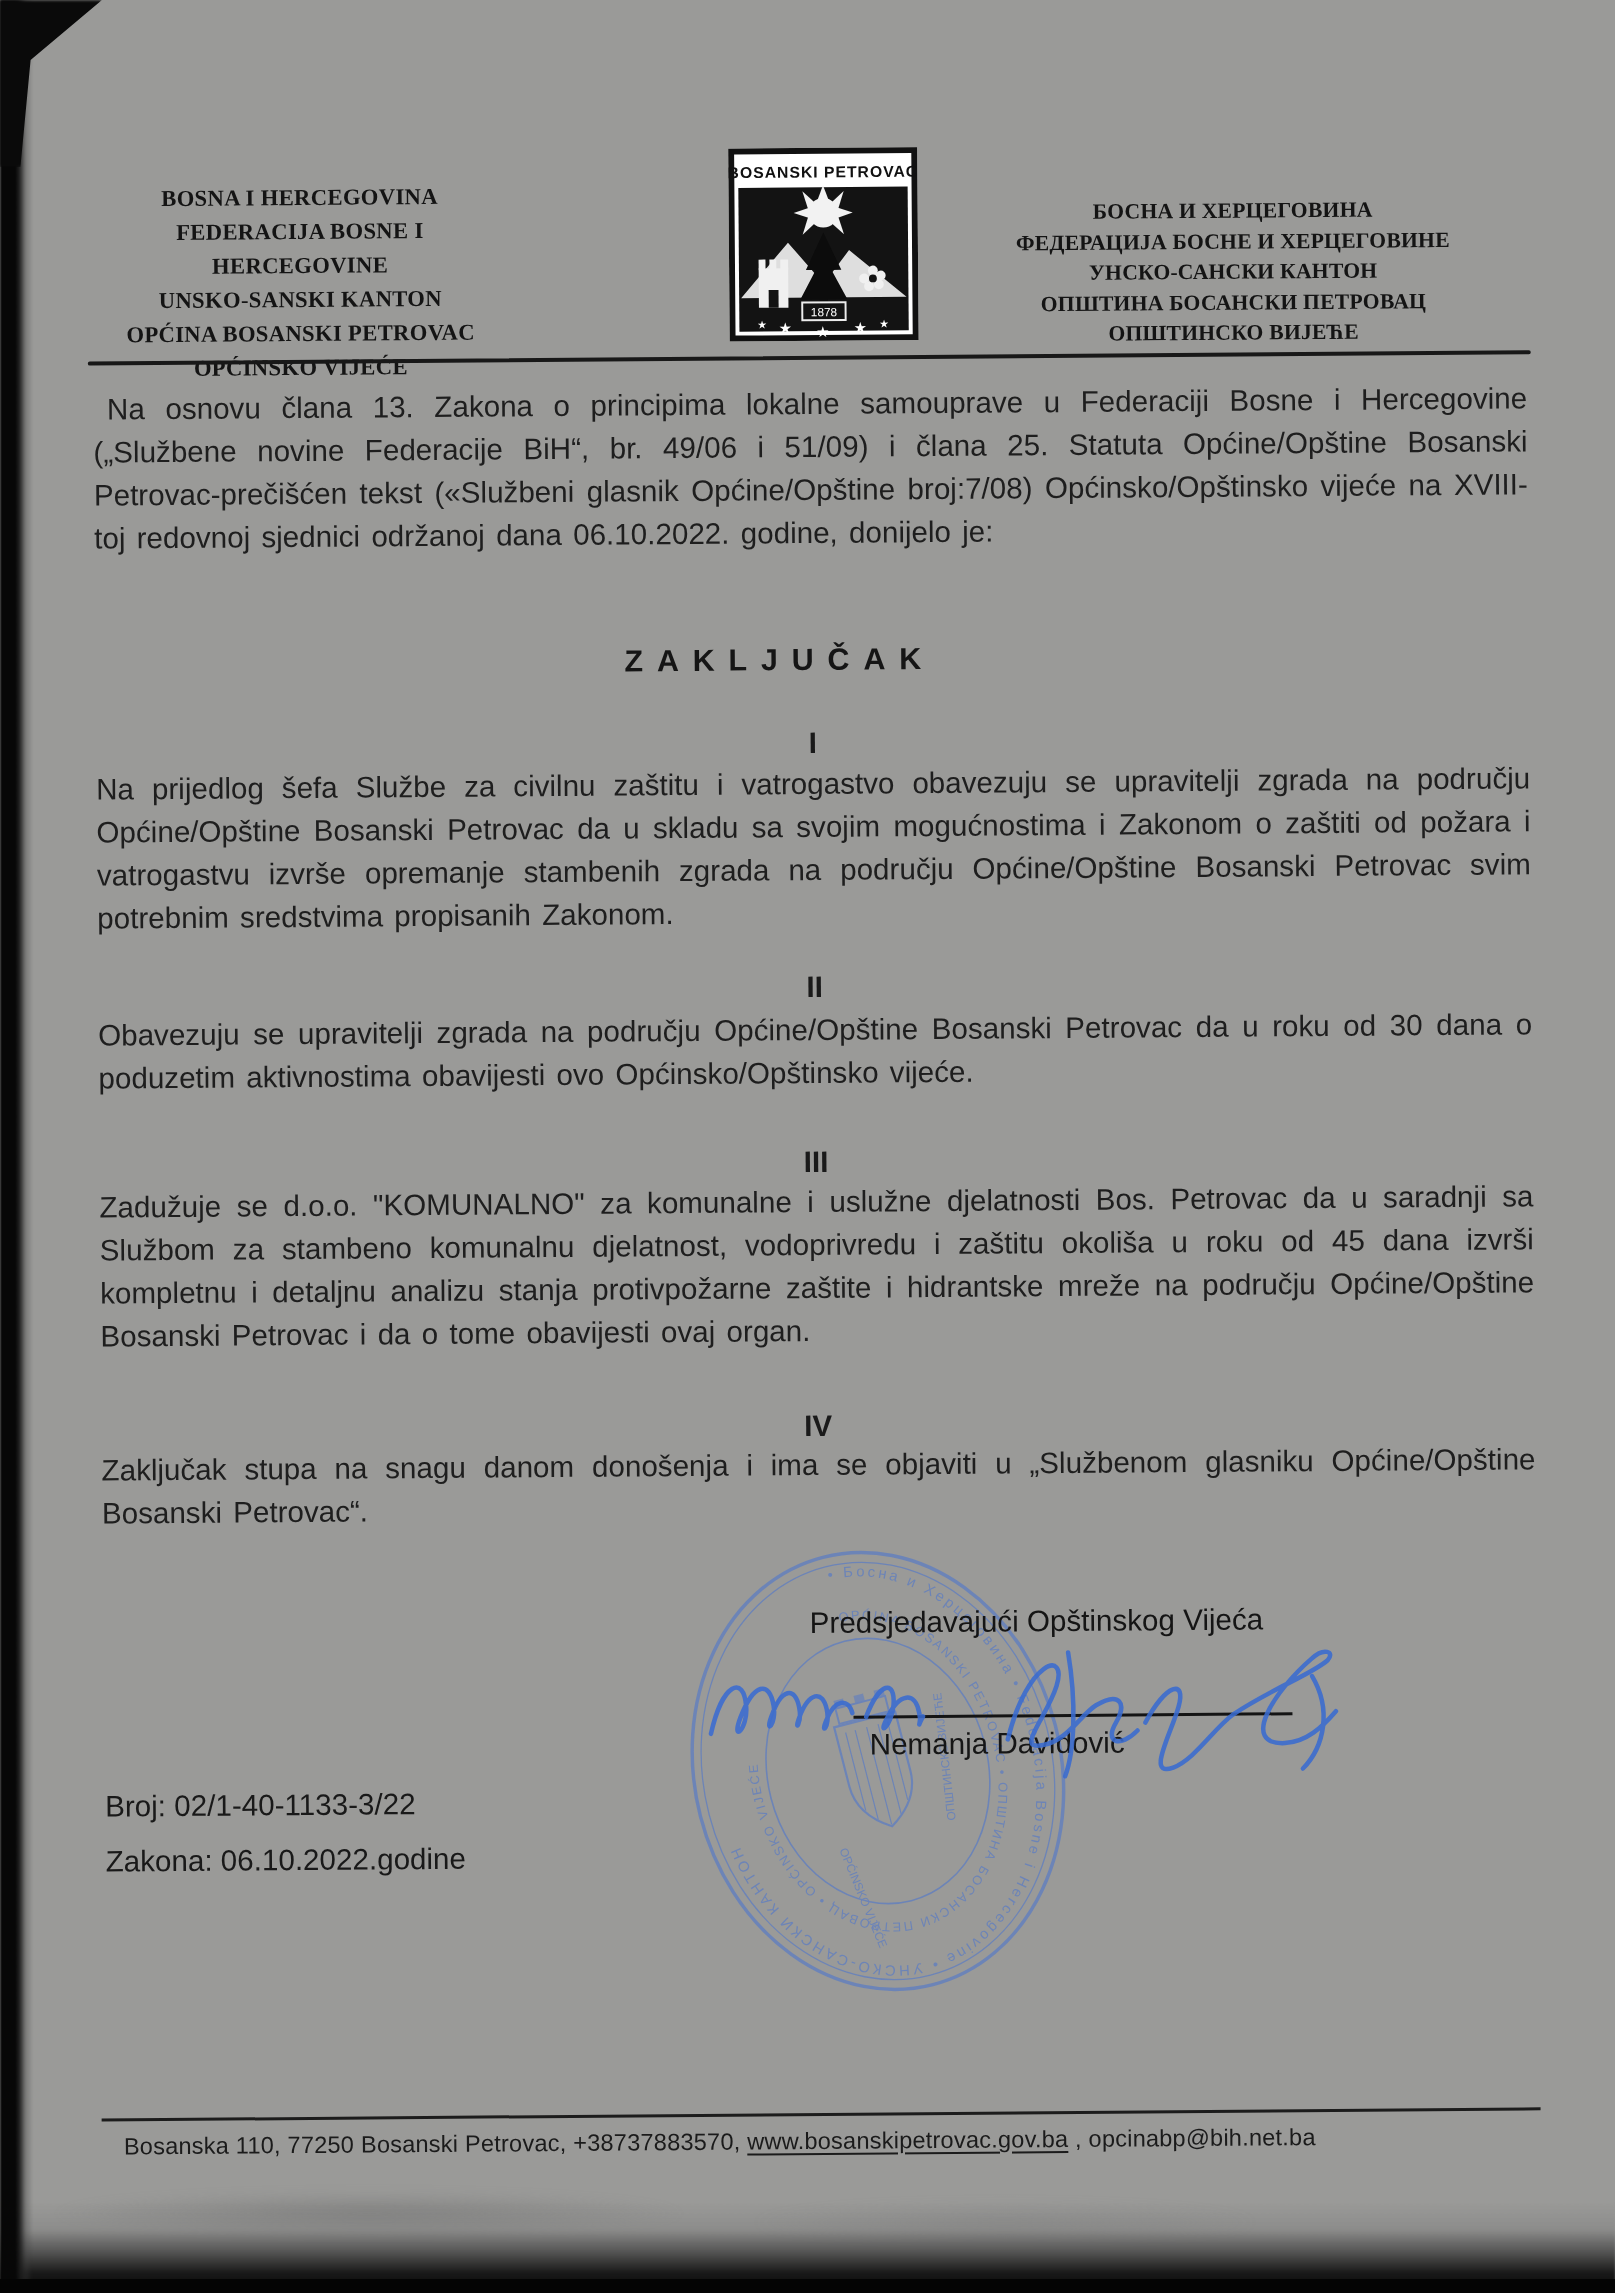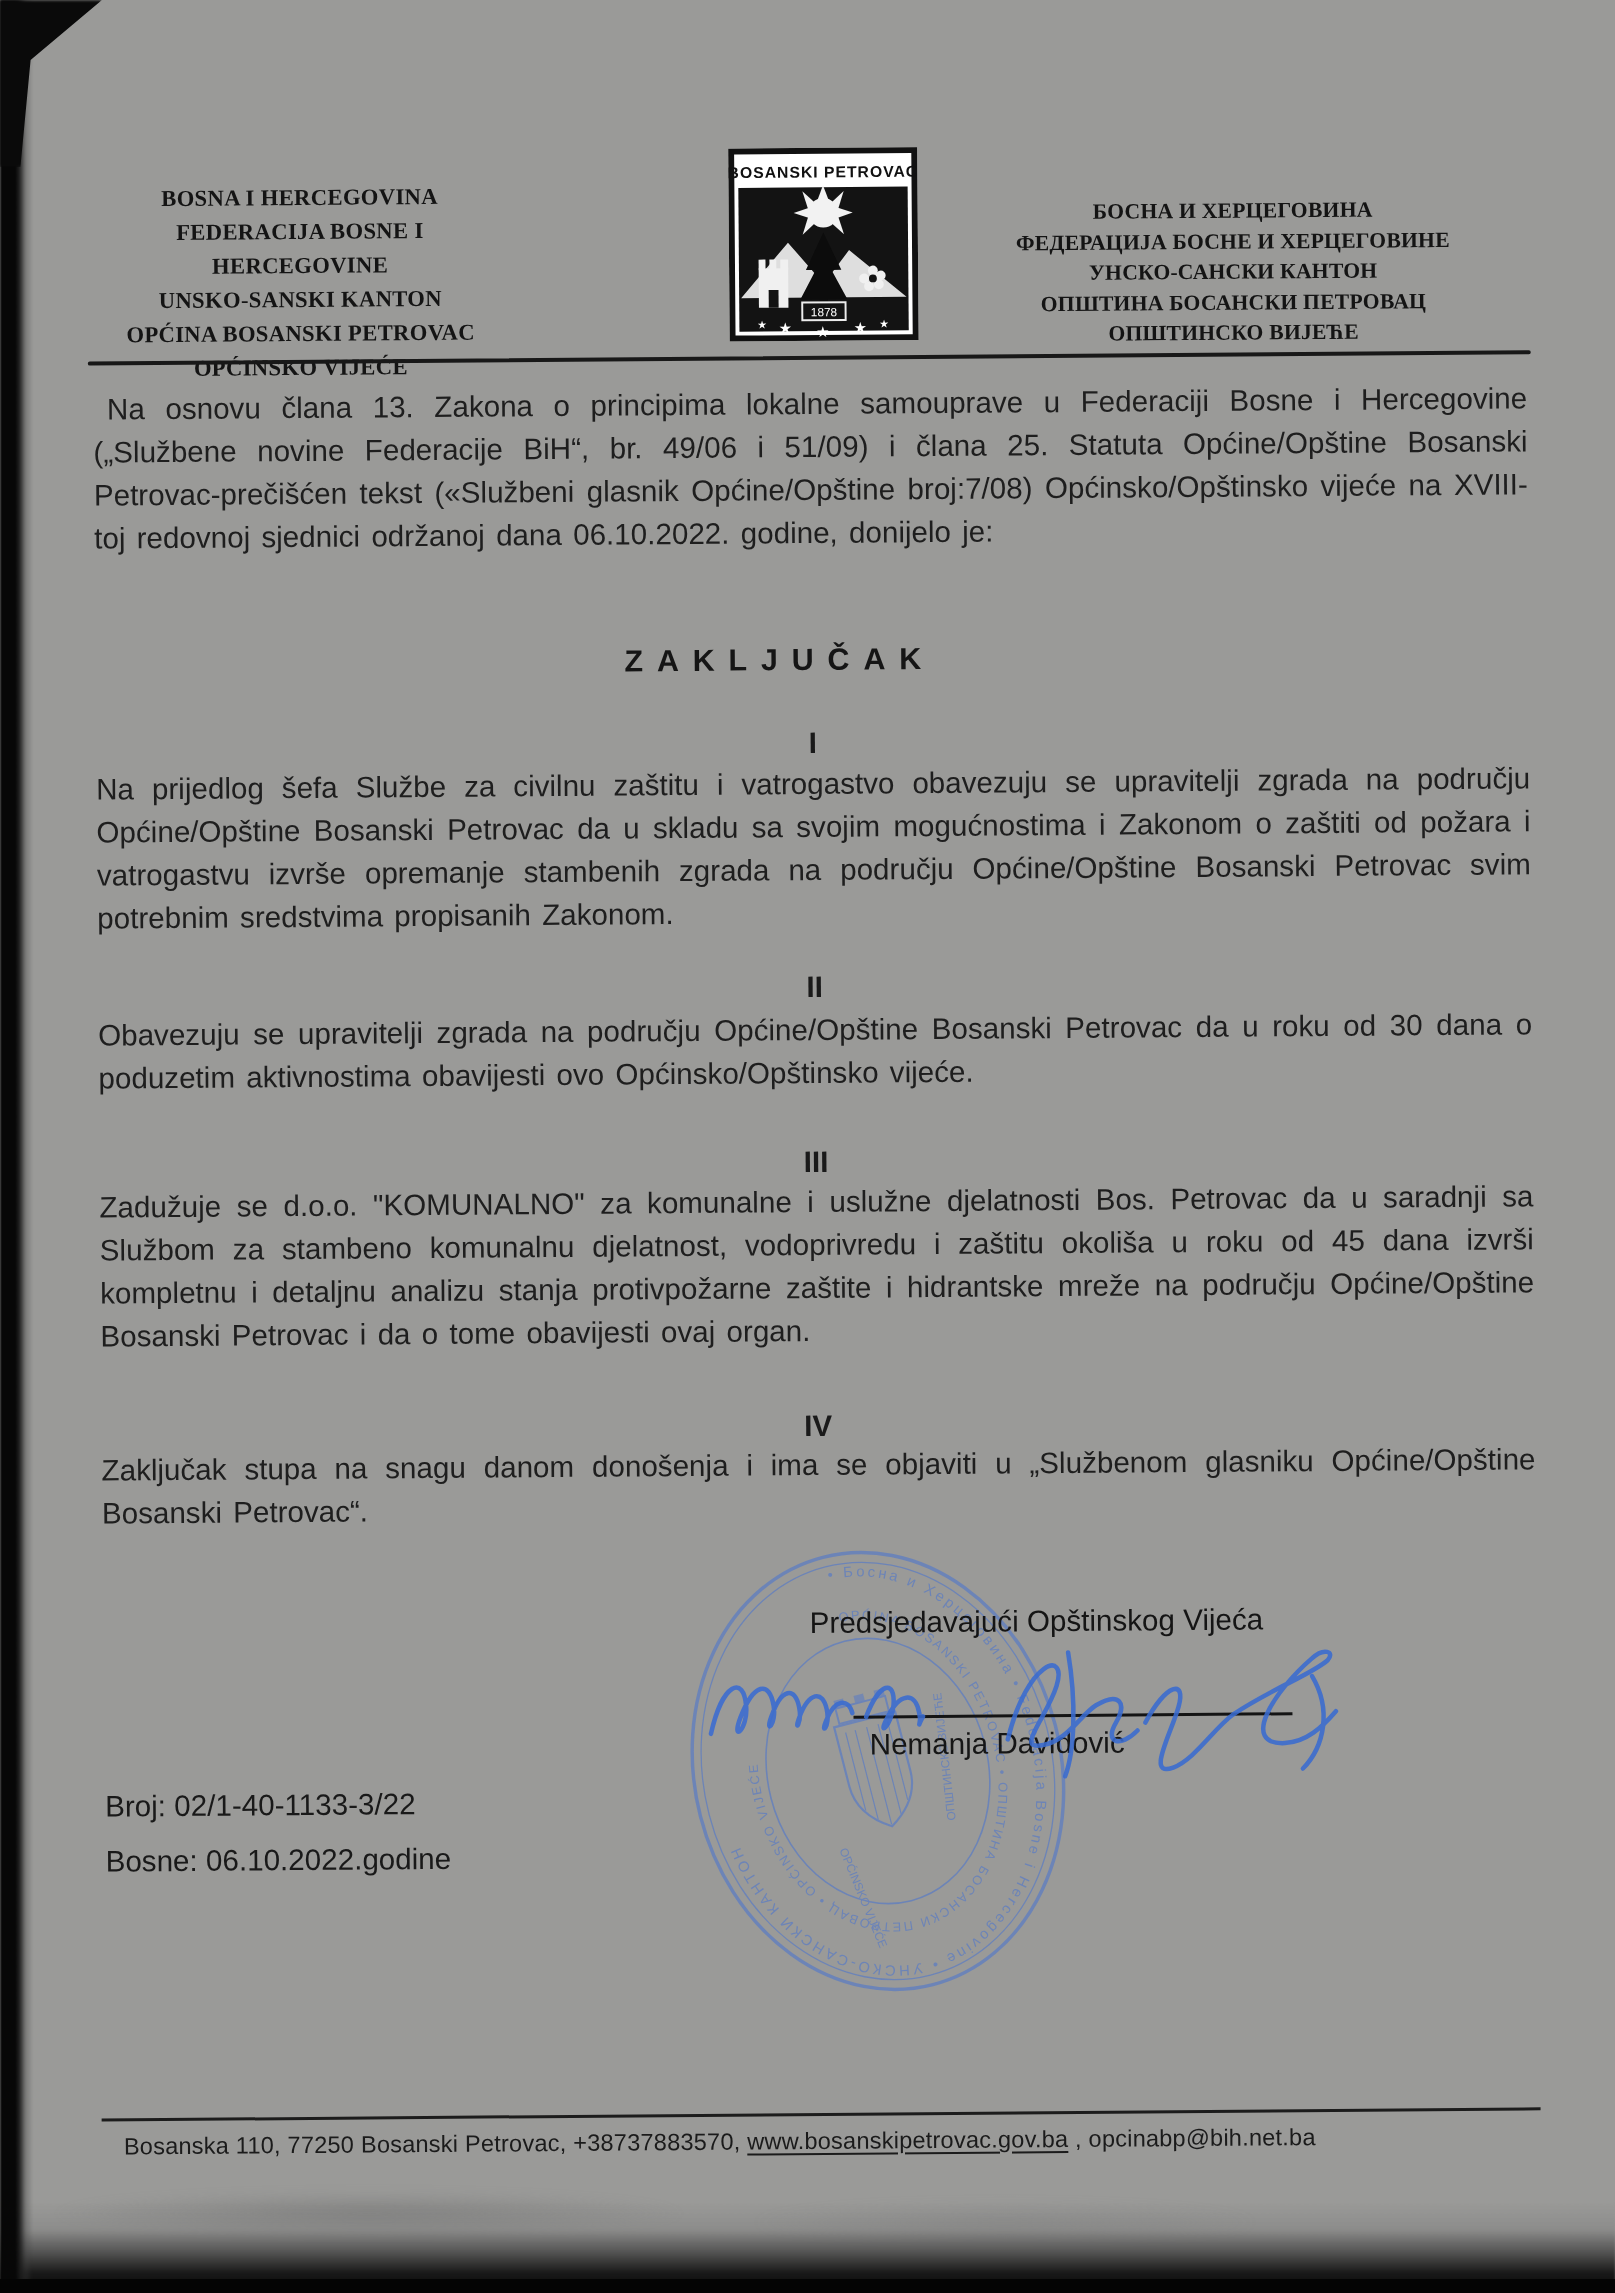--- a/index.html
+++ b/index.html
@@ -186,21 +186,21 @@
         <path d="M560 96 C 600 70 640 56 656 42 C 664 33 652 29 640 40 C 600 74 566 128 612 126 C 634 125 650 110 664 94"></path>
         <path d="M640 58 C 660 92 652 130 630 152"></path>
         <path d="M392 32 C 400 82 398 132 388 158"></path>
       </g>
     </svg>
     <div class="sig-line"></div>
     <div class="sig-name">Nemanja Davidović</div>
 
     <div class="ref">
       <div><span>Broj:</span> <span>02/1-40-1133-3/22</span></div>
-      <div><span>Bosne:</span> <span>06.10.2022.godine</span></div>
+      <div><span>Zakona:</span> <span>06.10.2022.godine</span></div>
     </div>
 
     <div class="rule-bottom"></div>
     <div class="footer-line">
       <span>Bosanska 110, 77250 Bosanski Petrovac, +38737883570, </span><span class="site">www.bosanskipetrovac.gov.ba</span><span> , opcinabp@bih.net.ba</span>
     </div>
   </div>
 
   <div class="smudge-a"></div>
   <div class="smudge-b"></div>

